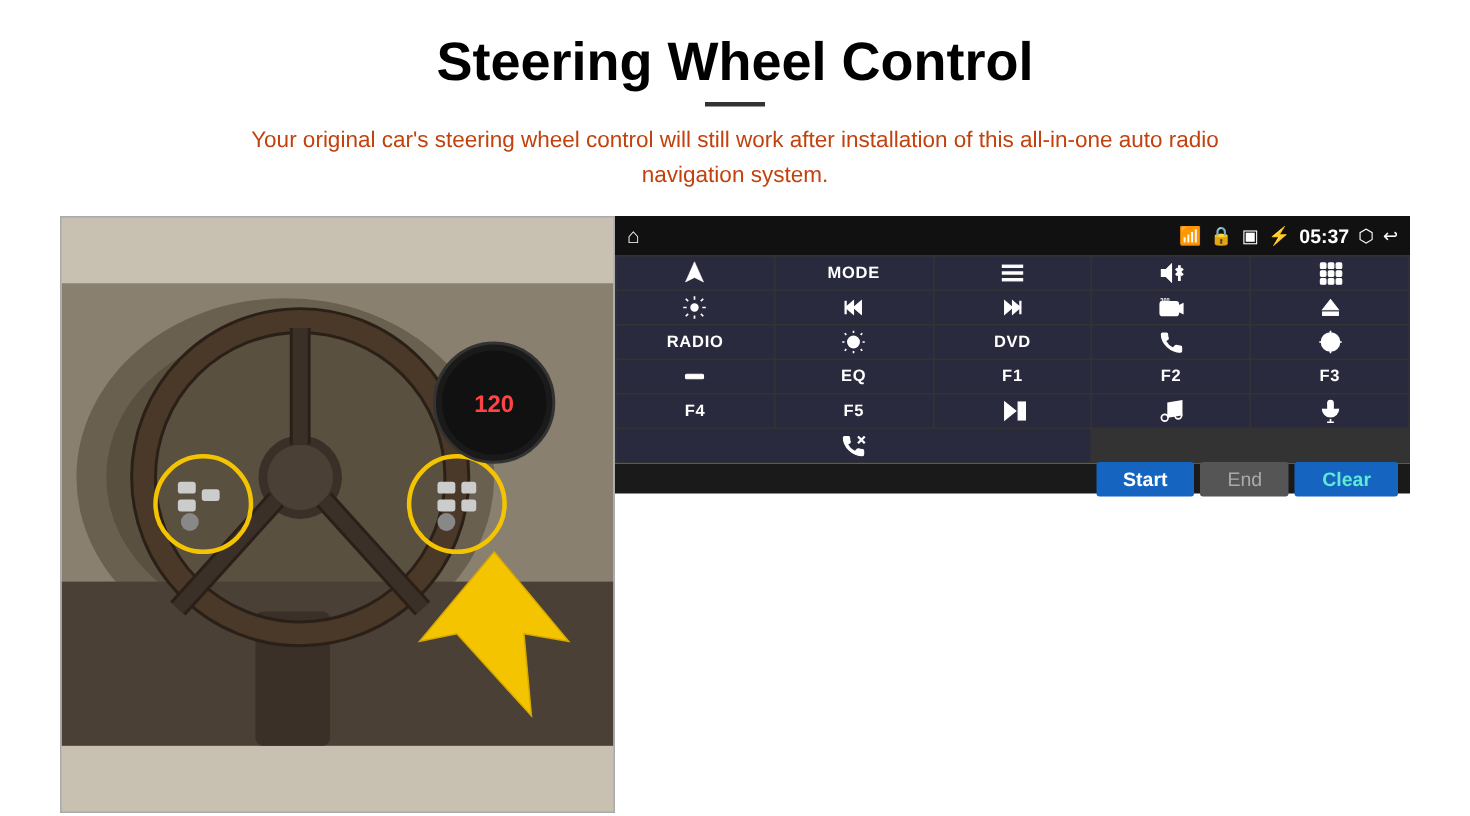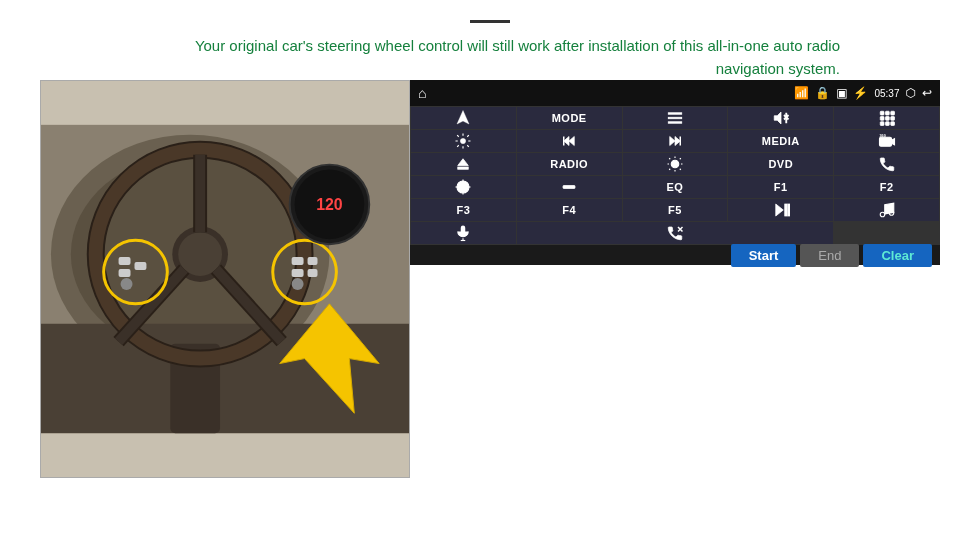--- a/index.html
+++ b/index.html
@@ -29,23 +29,24 @@
 
     .title-divider {
       width: 40px;
       height: 3px;
       background: #333;
       margin: 0 auto 12px;
     }
 
     .subtitle {
       font-size: 15px;
-      color: #15803d;
-      text-align: right;
+      color: #c2410c;
+      text-align: center;
       line-height: 1.5;
+      margin-bottom: 16px;
       max-width: 700px;
     }
 
     .content-row {
       display: flex;
       width: 100%;
       gap: 0;
       align-items: flex-start;
     }
 
@@ -81,22 +82,22 @@
 
     .status-right {
       display: flex;
       align-items: center;
       gap: 6px;
       color: white;
       font-size: 12px;
     }
 
     .status-time {
-      font-size: 10px;
-      font-weight: normal;
+      font-size: 13px;
+      font-weight: bold;
       color: white;
     }
 
     .panel-grid {
       display: grid;
       grid-template-columns: repeat(5, 1fr);
       grid-template-rows: repeat(6, 1fr);
       flex: 1;
       gap: 1px;
       background: #333;
@@ -184,20 +185,21 @@
     .panel-wrapper {
       display: flex;
       flex-direction: column;
       flex: 1;
     }
   </style>
 </head>
 <body>
 
 <div class="page-container">
+  <h1 class="title">Steering Wheel Control</h1>
   <div class="title-divider"></div>
   <p class="subtitle">Your original car's steering wheel control will still work after installation of this all-in-one auto radio navigation system.</p>
 
   <div class="content-row">
 
     <div class="steering-image">
       <svg class="steering-wheel-svg" viewBox="0 0 370 310" xmlns="http://www.w3.org/2000/svg">
 
         <rect width="370" height="310" fill="#8a8070"></rect>
 
@@ -309,21 +311,20 @@
               <line x1="5" y1="6" x2="5" y2="18" stroke-width="2"></line>
             </svg>
         </button>
         <button class="panel-btn">
           <svg viewBox="0 0 24 24">
               <polygon points="5,6 5,18 12,12" fill="white"></polygon>
               <polygon points="12,6 12,18 19,12" fill="white"></polygon>
               <line x1="19" y1="6" x2="19" y2="18" stroke-width="2"></line>
             </svg>
         </button>
-        <button class="panel-btn text-btn">MEDIA</button>
 
         <button class="panel-btn">
           <svg viewBox="0 0 24 24" fill="none" stroke="white" stroke-width="1.5">
               <rect x="2" y="7" width="16" height="12" rx="2"></rect>
               <circle cx="10" cy="13" r="3"></circle>
               <text x="2" y="7" fill="white" font-size="5" stroke="none">360</text>
               <path d="M18 11l4-2v8l-4-2"></path>
             </svg>
         </button>
         <button class="panel-btn">

